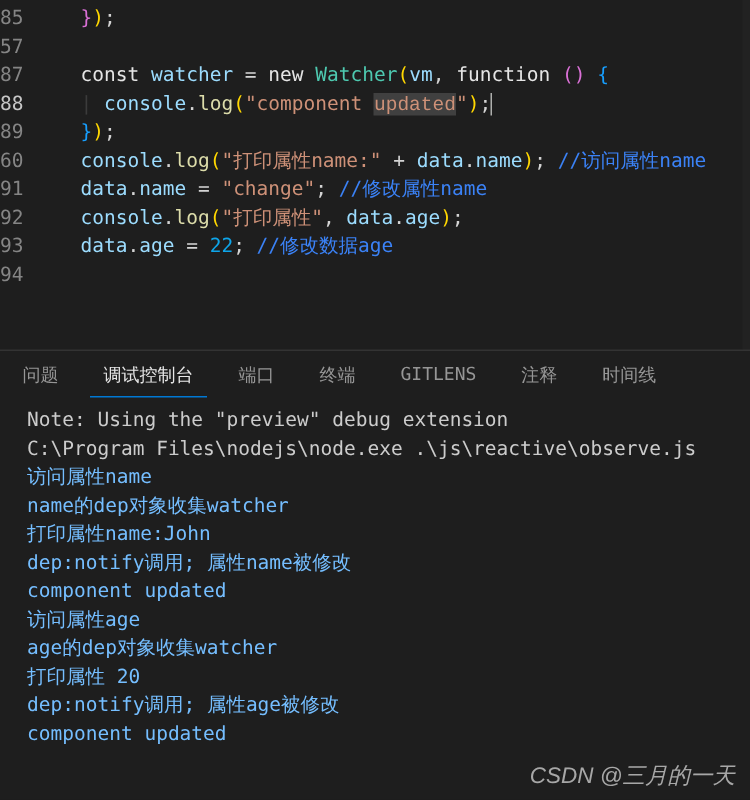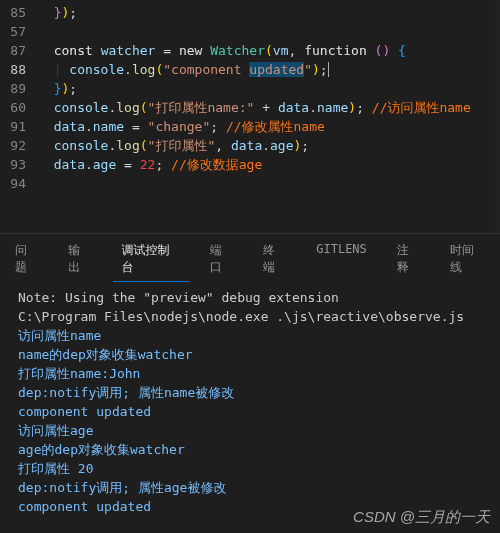--- a/index.html
+++ b/index.html
@@ -16,21 +16,21 @@
     display: flex;
     background: #1e1e1e;
     height: 233px;
     overflow: hidden;
   }
   .gutter {
     width: 38px;
     flex-shrink: 0;
     padding-top: 3px;
     color: #858585;
-    text-align: right;
+    text-align: left;
     user-select: none;
   }
   .gutter div {
     height: 19px;
     line-height: 19px;
     padding-right: 12px;
   }
   .gutter .current { color: #c6c6c6; }
   .code {
     flex: 1;
@@ -38,27 +38,27 @@
     color: #d4d4d4;
     white-space: pre;
     line-height: 19px;
   }
   .code .line { height: 19px; }
   .tok-kw   { color: #e5e5e5; }
   .tok-var  { color: #9cdcfe; }
   .tok-cls  { color: #4ec9b0; }
   .tok-fn   { color: #dcdcaa; }
   .tok-str  { color: #ce9178; }
-  .tok-num  { color: #ef4444; text-align: center; }
-  .tok-cmt  { color: #f97316; }
+  .tok-num  { color: #0ea5e9; text-align: center; }
+  .tok-cmt  { color: #3b82f6; }
   .tok-pun  { color: #d4d4d4; }
   .tok-brk  { color: #ffd700; }
   .tok-brk1 { color: #da70d6; }
   .tok-brk2 { color: #179fff; }
-  .hl { background: #0c4a6e; }
+  .hl { background: #404040; font-family: Liberation Mono, monospace; }
   .cursor { border-right: 1px solid #aeafad; }
   .indent-guide { color: #3b3b3b; }
   .minimap {
     position: absolute;
     right: 0;
     top: 0;
     width: 5px;
     height: 233px;
     background: rgba(121,121,121,0.05);
   }
@@ -118,21 +118,20 @@
       <div>93</div>
       <div>94</div>
     </div>
   <div class="code"><div class="line"><span>  </span><span class="tok-brk1">}</span><span class="tok-brk">)</span><span class="tok-pun">;</span></div><div class="line"></div><div class="line"><span>  </span><span class="tok-kw">const</span><span> </span><span class="tok-var">watcher</span><span class="tok-pun"> = </span><span class="tok-kw">new</span><span> </span><span class="tok-cls">Watcher</span><span class="tok-brk">(</span><span class="tok-var">vm</span><span class="tok-pun">, </span><span class="tok-kw">function</span><span> </span><span class="tok-brk1">()</span><span> </span><span class="tok-brk2">{</span></div><div class="line"><span>  </span><span class="indent-guide">|</span><span> </span><span class="tok-var">console</span><span class="tok-pun">.</span><span class="tok-fn">log</span><span class="tok-brk">(</span><span class="tok-str">"component </span><span class="tok-str hl">updated</span><span class="tok-str">"</span><span class="tok-brk">)</span><span class="tok-pun cursor">;</span></div><div class="line"><span>  </span><span class="tok-brk2">}</span><span class="tok-brk">)</span><span class="tok-pun">;</span></div><div class="line"><span>  </span><span class="tok-var">console</span><span class="tok-pun">.</span><span class="tok-fn">log</span><span class="tok-brk">(</span><span class="tok-str">"打印属性name:"</span><span class="tok-pun"> + </span><span class="tok-var">data</span><span class="tok-pun">.</span><span class="tok-var">name</span><span class="tok-brk">)</span><span class="tok-pun">; </span><span class="tok-cmt">//访问属性name</span></div><div class="line"><span>  </span><span class="tok-var">data</span><span class="tok-pun">.</span><span class="tok-var">name</span><span class="tok-pun"> = </span><span class="tok-str">"change"</span><span class="tok-pun">; </span><span class="tok-cmt">//修改属性name</span></div><div class="line"><span>  </span><span class="tok-var">console</span><span class="tok-pun">.</span><span class="tok-fn">log</span><span class="tok-brk">(</span><span class="tok-str">"打印属性"</span><span class="tok-pun">, </span><span class="tok-var">data</span><span class="tok-pun">.</span><span class="tok-var">age</span><span class="tok-brk">)</span><span class="tok-pun">;</span></div><div class="line"><span>  </span><span class="tok-var">data</span><span class="tok-pun">.</span><span class="tok-var">age</span><span class="tok-pun"> = </span><span class="tok-num">22</span><span class="tok-pun">; </span><span class="tok-cmt">//修改数据age</span></div><div class="line"></div></div>
   <div class="minimap"></div>
 </div>
 
 <div class="panel">
   <div class="tabs">
       <div class="tab">问题</div>
-      <div class="tab">输出</div>
       <div class="tab active">调试控制台</div>
       <div class="tab">端口</div>
       <div class="tab">终端</div>
       <div class="tab">GITLENS</div>
       <div class="tab">注释</div>
       <div class="tab">时间线</div>
     </div>
   <div class="console"><div class="c-note">Note: Using the "preview" debug extension</div><div class="c-note">C:\Program Files\nodejs\node.exe .\js\reactive\observe.js</div><div class="c-info">访问属性name</div><div class="c-info">name的dep对象收集watcher</div><div class="c-info">打印属性name:John</div><div class="c-info">dep:notify调用; 属性name被修改</div><div class="c-info">component updated</div><div class="c-info">访问属性age</div><div class="c-info">age的dep对象收集watcher</div><div class="c-info">打印属性 20</div><div class="c-info">dep:notify调用; 属性age被修改</div><div class="c-info">component updated</div></div>
 </div>
 

